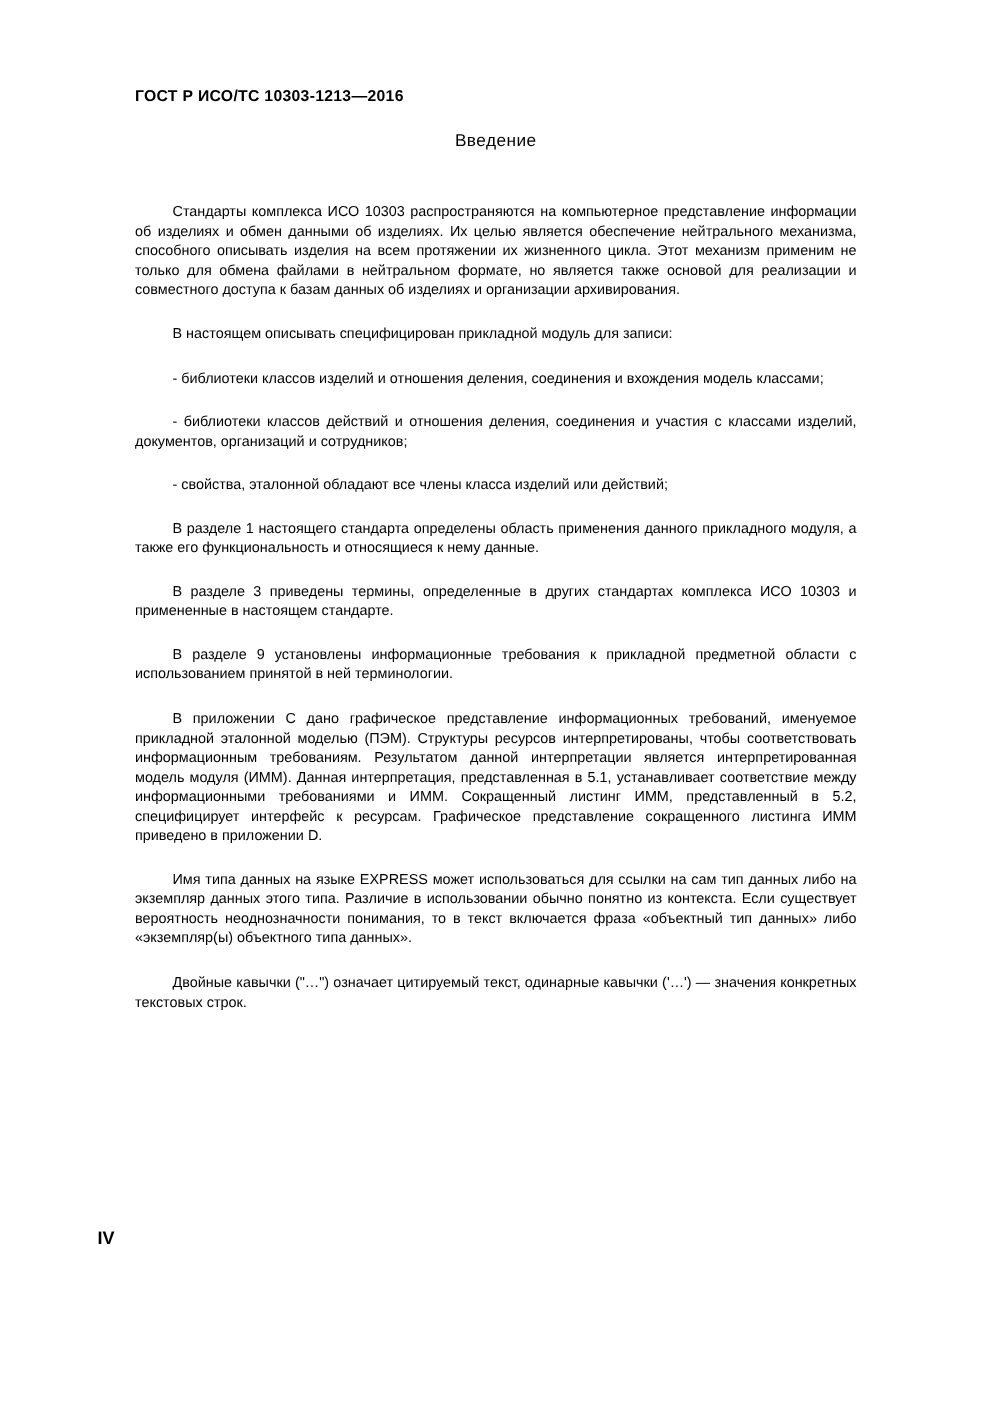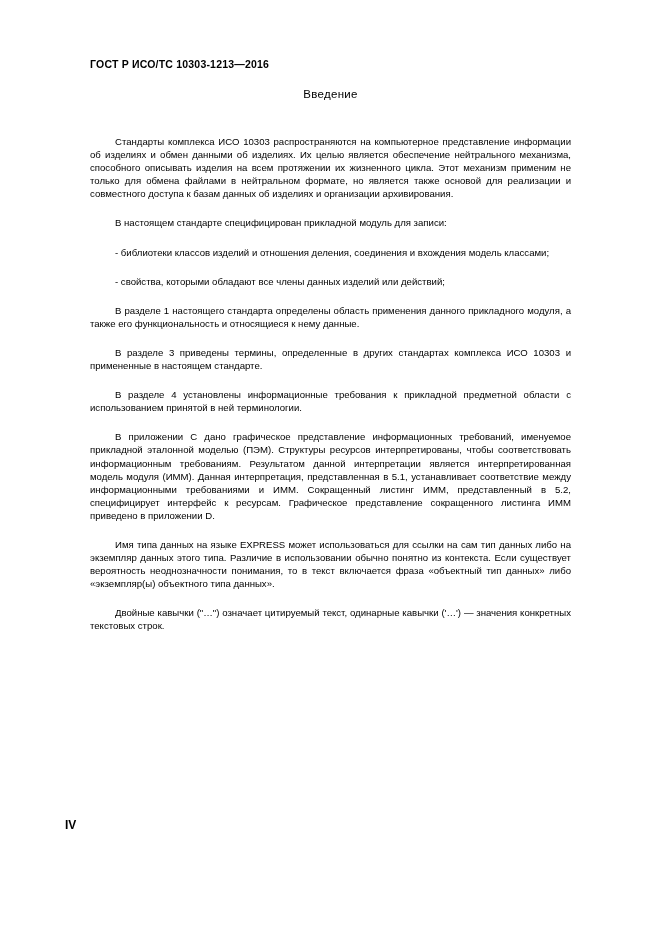--- a/index.html
+++ b/index.html
@@ -72,26 +72,27 @@
 <body>
 
 <div class="page">
 
   <div class="header-code">ГОСТ Р ИСО/ТС 10303-1213—2016</div>
 
   <div class="doc-title">Введение</div>
 
   <div class="body-text">
     <p>Стандарты комплекса ИСО 10303 распространяются на компьютерное представление информации об изделиях и обмен данными об изделиях. Их целью является обеспечение нейтрального механизма, способного описывать изделия на всем протяжении их жизненного цикла. Этот механизм применим не только для обмена файлами в нейтральном формате, но является также основой для реализации и совместного доступа к базам данных об изделиях и организации архивирования.</p>
-    <p>В настоящем стандарте специфицирован прикладной модуль для записи:</p>
+    <p>В настоящем описывать специфицирован прикладной модуль для записи:</p>
     <p class="dash">- библиотеки классов изделий и отношения деления, соединения и вхождения модель классами;</p>
-    <p class="dash">- свойства, которыми обладают все члены данных изделий или действий;</p>
+    <p class="dash">- библиотеки классов действий и отношения деления, соединения и участия с классами изделий, документов, организаций и сотрудников;</p>
+    <p class="dash">- свойства, эталонной обладают все члены класса изделий или действий;</p>
     <p>В разделе 1 настоящего стандарта определены область применения данного прикладного модуля, а также его функциональность и относящиеся к нему данные.</p>
     <p>В разделе 3 приведены термины, определенные в других стандартах комплекса ИСО 10303 и примененные в настоящем стандарте.</p>
-    <p>В разделе 4 установлены информационные требования к прикладной предметной области с использованием принятой в ней терминологии.</p>
+    <p>В разделе 9 установлены информационные требования к прикладной предметной области с использованием принятой в ней терминологии.</p>
     <p>В приложении С дано графическое представление информационных требований, именуемое прикладной эталонной моделью (ПЭМ). Структуры ресурсов интерпретированы, чтобы соответствовать информационным требованиям. Результатом данной интерпретации является интерпретированная модель модуля (ИММ). Данная интерпретация, представленная в 5.1, устанавливает соответствие между информационными требованиями и ИММ. Сокращенный листинг ИММ, представленный в 5.2, специфицирует интерфейс к ресурсам. Графическое представление сокращенного листинга ИММ приведено в приложении D.</p>
     <p>Имя типа данных на языке EXPRESS может использоваться для ссылки на сам тип данных либо на экземпляр данных этого типа. Различие в использовании обычно понятно из контекста. Если существует вероятность неоднозначности понимания, то в текст включается фраза «объектный тип данных» либо «экземпляр(ы) объектного типа данных».</p>
     <p>Двойные кавычки ("…") означает цитируемый текст, одинарные кавычки ('…') — значения конкретных текстовых строк.</p>
   </div>
 
   <div class="page-number">IV</div>
 
 </div>
 
 </body></html>

